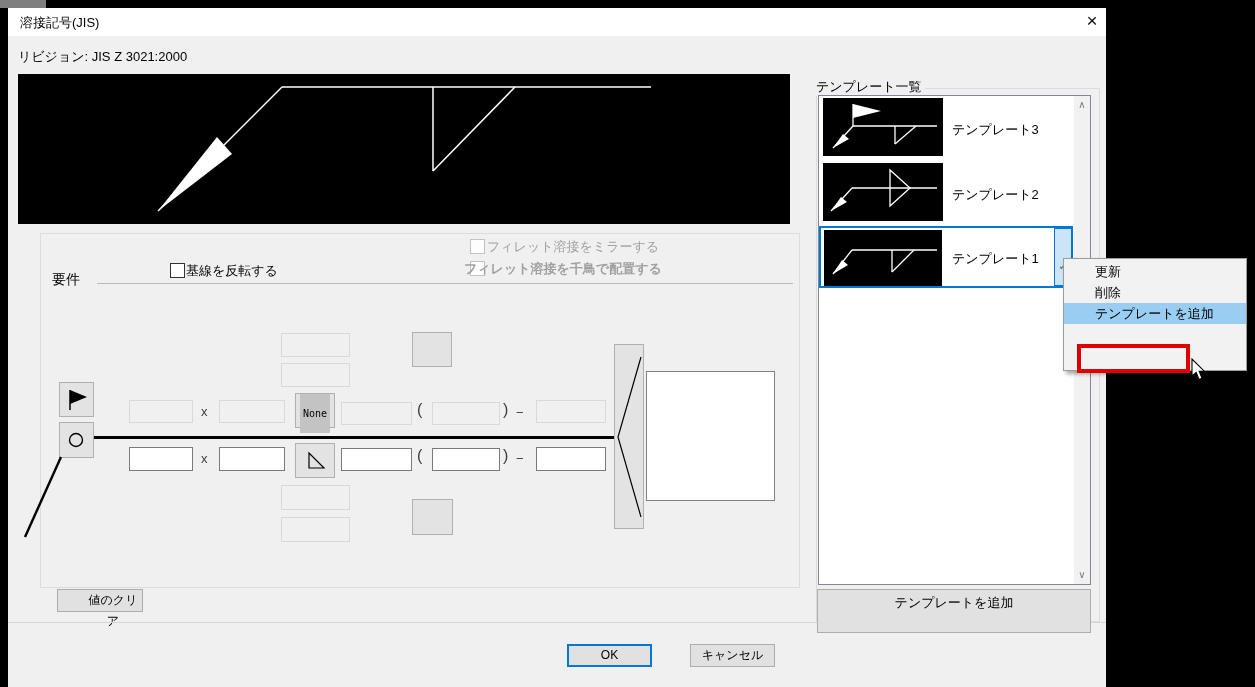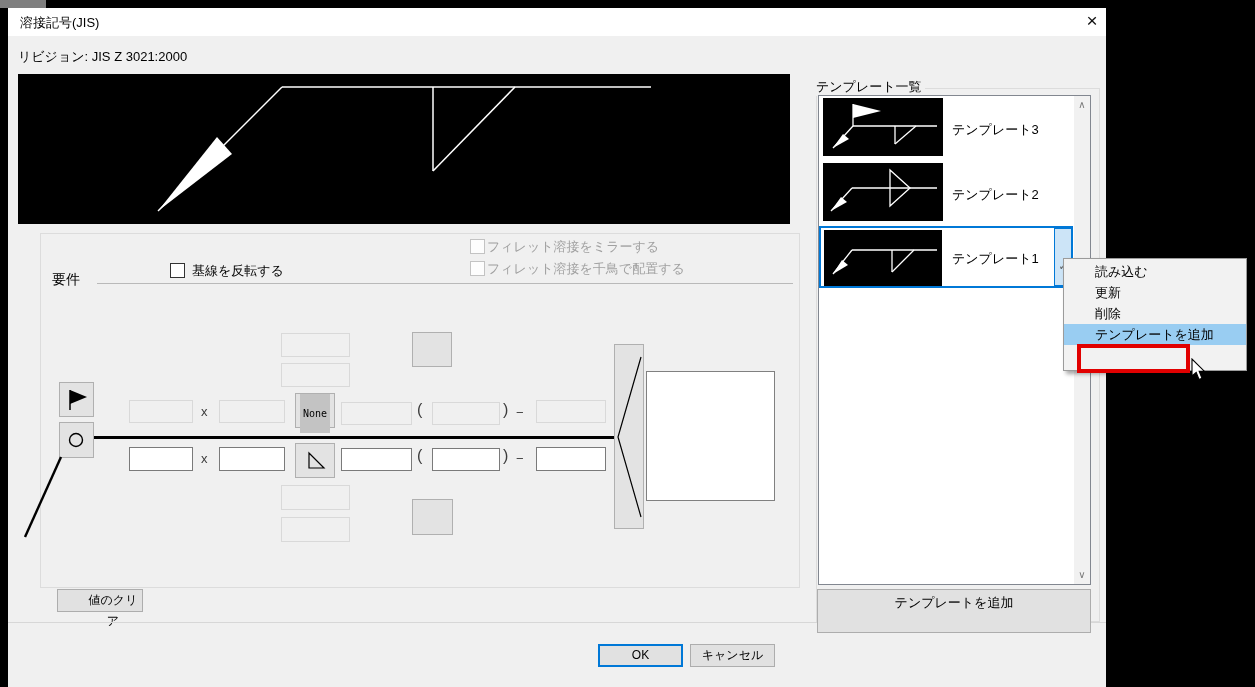--- a/index.html
+++ b/index.html
@@ -84,24 +84,24 @@
       <line x1="415" y1="97" x2="497" y2="13" stroke="#fff" stroke-width="1.5"></line>
     </svg>
   </div>
 
   <div class="abs groupbox" id="req-group"></div>
 
   <span class="abs chk dis" style="left:470px;top:239px;"></span>
   <span class="abs chklbl dis" style="left:487px;top:238px;">フィレット溶接をミラーする</span>
 
   <span class="abs chk dis" style="left:470px;top:261px;"></span>
-  <span class="abs chklbl dis" style="left:487px;top:260px;">フィレット溶接を千鳥で配置する</span>
+  <span class="abs chklbl dis" style="left:464px;top:260px;font-weight:bold;">フィレット溶接を千鳥で配置する</span>
 
   <span class="abs chk" style="left:170px;top:263px;"></span>
-  <span class="abs chklbl" style="left:192px;top:262px;font-family:Liberation Mono, monospace;">基線を反転する</span>
+  <span class="abs chklbl" style="left:186px;top:262px;font-family:Liberation Mono, monospace;">基線を反転する</span>
 
   <span class="abs" id="req-label">要件</span>
   <div class="abs" id="req-rule"></div>
 
   <input class="abs tb dis" style="left: 281px; top: 333px; width: 69px; height: 24px;" disabled="" value="">
   <input class="abs tb dis" style="left: 281px; top: 363px; width: 69px; height: 24px;" disabled="" value="">
   <div class="abs gbtn" style="left:412px;top:332px;width:40px;height:35px;"></div>
 
   <input class="abs tb dis" style="left: 129px; top: 400px; width: 64px; height: 23px;" disabled="" value="">
   <span class="abs sym" style="left:201px;top:404px;">x</span>
@@ -154,21 +154,21 @@
 
   <div class="abs gbtn" style="left:614px;top:344px;width:30px;height:185px;">
     <svg width="28" height="183">
       <polyline points="26,12 3,92 26,172" fill="none" stroke="#000" stroke-width="1.2"></polyline>
     </svg>
   </div>
   <input class="abs" id="tail-box" value="" style="">
 
   <div class="abs pushbtn" style="left:57px;top:589px;width:86px;height:23px;line-height:21px;padding-left:26px;">値のクリア</div>
   <div class="abs" id="footer-sep"></div>
-  <div class="abs pushbtn" id="ok-btn" style="left:567px;top:644px;width:85px;height:23px;line-height:19px;margin-left:31px;">OK</div>
+  <div class="abs pushbtn" id="ok-btn" style="left:567px;top:644px;width:85px;height:23px;line-height:19px;">OK</div>
   <div class="abs pushbtn" style="left:690px;top:644px;width:85px;height:23px;line-height:21px;">キャンセル</div>
 
   <div class="abs groupbox" id="tpl-group"></div>
   <span class="abs" id="tpl-group-label">テンプレート一覧</span>
 
   <div class="abs" id="tpl-list"></div>
   <div class="abs" id="tpl-scroll"></div>
   <div class="abs scroll-arrow" style="top:98px;">∧</div>
   <div class="abs scroll-arrow" style="top:568px;">∨</div>
 
@@ -205,21 +205,20 @@
       <line x1="68" y1="42" x2="90" y2="20" stroke="#fff" stroke-width="1.3"></line>
     </svg>
   </div>
   <span class="abs tpl-label" style="left:952px;top:250px;">テンプレート1</span>
   <div class="abs" id="dd-btn">✓</div>
 
   <div class="abs pushbtn" style="left:817px;top:589px;width:274px;height:44px;line-height:26px;font-size:13px;">テンプレートを追加</div>
 
   <div class="abs" id="ctx-menu">
     <div style="height:2px;"></div>
-    <div class="menu-item">読み込む</div>
     <div class="menu-item">更新</div>
     <div class="menu-item">削除</div>
     <div class="menu-item hl">テンプレートを追加</div>
   </div>
 
   <div class="abs" id="red-box"></div>
 
   <svg class="abs" id="cursor" width="18" height="24">
     <polygon points="2,1 2,18 6.2,14.4 9,21.5 12,20.2 9.2,13.4 14.5,13.4" fill="#fff" stroke="#000" stroke-width="1.1"></polygon>
   </svg>

